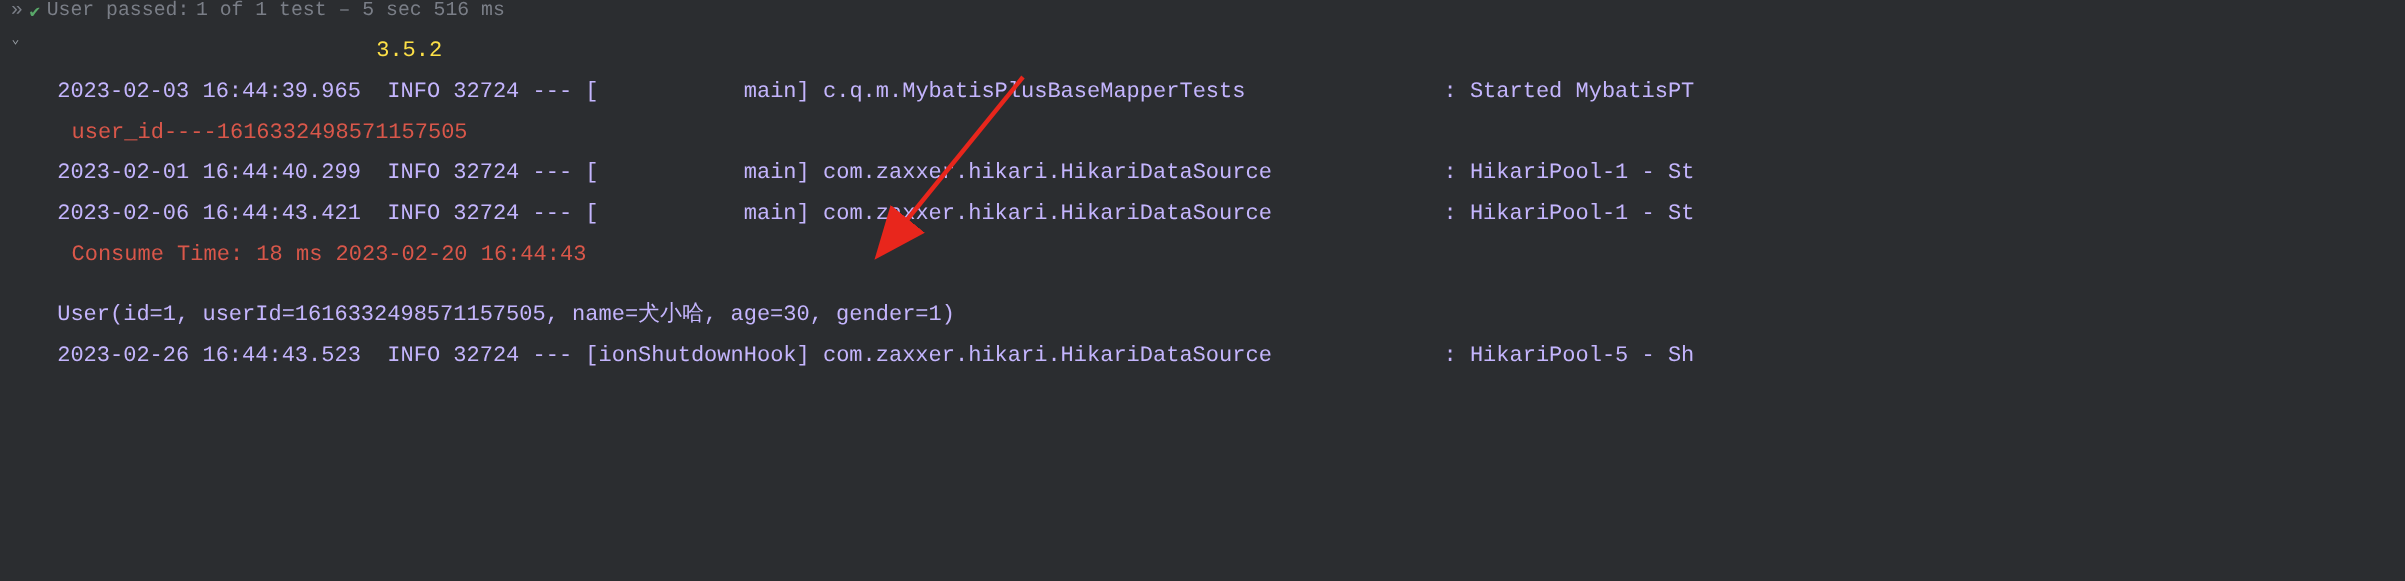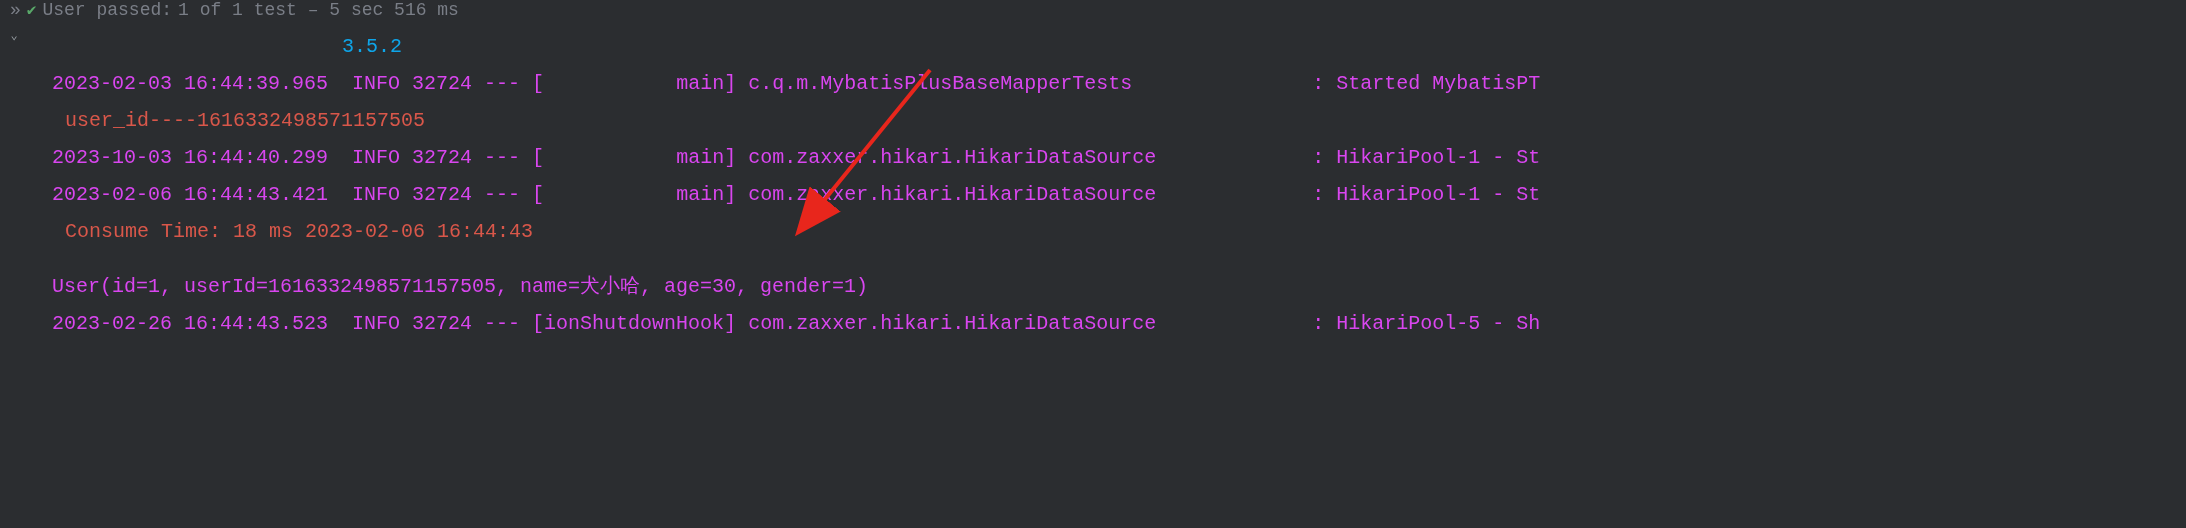--- a/index.html
+++ b/index.html
@@ -46,24 +46,24 @@
       display: flex;
       align-items: center;
       gap: 6px;
     }
     .green-check {
       color: #59a869;
       font-size: 16px;
     }
     .version {
       padding-left: 290px;
-      color: #0ea5e9;
+      color: #fde047;
     }
     .log-line {
-      color: #d946ef;
+      color: #c4b5fd;
     }
     .highlight-red {
       color: #d9574a;
       margin-left: 13px;
     }
     .underline-sql {
       position: relative;
       display: inline-block;
     }
     .underline-sql::after {
@@ -112,28 +112,28 @@
   <div class="console">
     <div class="version">3.5.2</div>
     
     <div class="log-line">
       <span>2023-02-03 16:44:39.965</span>&nbsp;&nbsp;<span>INFO 32724 --- [</span>&nbsp;&nbsp;&nbsp;&nbsp;&nbsp;&nbsp;&nbsp;&nbsp;&nbsp;&nbsp;&nbsp;<span>main]</span> <span>c.q.m.MybatisPlusBaseMapperTests</span>&nbsp;&nbsp;&nbsp;&nbsp;&nbsp;&nbsp;&nbsp;&nbsp;&nbsp;&nbsp;&nbsp;&nbsp;&nbsp;&nbsp;&nbsp;<span>: Started MybatisPT</span>
     </div>
     
     <div class="log-line highlight-red">user_id----1616332498571157505</div>
     
     <div class="log-line">
-      <span>2023-10-03 16:44:40.299</span>&nbsp;&nbsp;<span>INFO 32724 --- [</span>&nbsp;&nbsp;&nbsp;&nbsp;&nbsp;&nbsp;&nbsp;&nbsp;&nbsp;&nbsp;&nbsp;<span>main]</span> <span>com.zaxxer.hikari.HikariDataSource</span>&nbsp;&nbsp;&nbsp;&nbsp;&nbsp;&nbsp;&nbsp;&nbsp;&nbsp;&nbsp;&nbsp;&nbsp;&nbsp;<span>: HikariPool-1 - St</span>
+      <span>2023-02-01 16:44:40.299</span>&nbsp;&nbsp;<span>INFO 32724 --- [</span>&nbsp;&nbsp;&nbsp;&nbsp;&nbsp;&nbsp;&nbsp;&nbsp;&nbsp;&nbsp;&nbsp;<span>main]</span> <span>com.zaxxer.hikari.HikariDataSource</span>&nbsp;&nbsp;&nbsp;&nbsp;&nbsp;&nbsp;&nbsp;&nbsp;&nbsp;&nbsp;&nbsp;&nbsp;&nbsp;<span>: HikariPool-1 - St</span>
     </div>
     
     <div class="log-line">
       <span>2023-02-06 16:44:43.421</span>&nbsp;&nbsp;<span>INFO 32724 --- [</span>&nbsp;&nbsp;&nbsp;&nbsp;&nbsp;&nbsp;&nbsp;&nbsp;&nbsp;&nbsp;&nbsp;<span>main]</span> <span>com.zaxxer.hikari.HikariDataSource</span>&nbsp;&nbsp;&nbsp;&nbsp;&nbsp;&nbsp;&nbsp;&nbsp;&nbsp;&nbsp;&nbsp;&nbsp;&nbsp;<span>: HikariPool-1 - St</span>
     </div>
     
-    <div class="log-line highlight-red"> Consume Time: 18 ms 2023-02-06 16:44:43</div>
+    <div class="log-line highlight-red"> Consume Time: 18 ms 2023-02-20 16:44:43</div>
     
     
     <div class="spacer"></div>
     
     <div class="log-line">User(id=1, userId=1616332498571157505, name=犬小哈, age=30, gender=1)</div>
     
     <div class="log-line">
       <span>2023-02-26 16:44:43.523</span>&nbsp;&nbsp;<span>INFO 32724 --- [</span><span>ionShutdownHook]</span> <span>com.zaxxer.hikari.HikariDataSource</span>&nbsp;&nbsp;&nbsp;&nbsp;&nbsp;&nbsp;&nbsp;&nbsp;&nbsp;&nbsp;&nbsp;&nbsp;&nbsp;<span>: HikariPool-5 - Sh</span>
     </div>
   </div>

